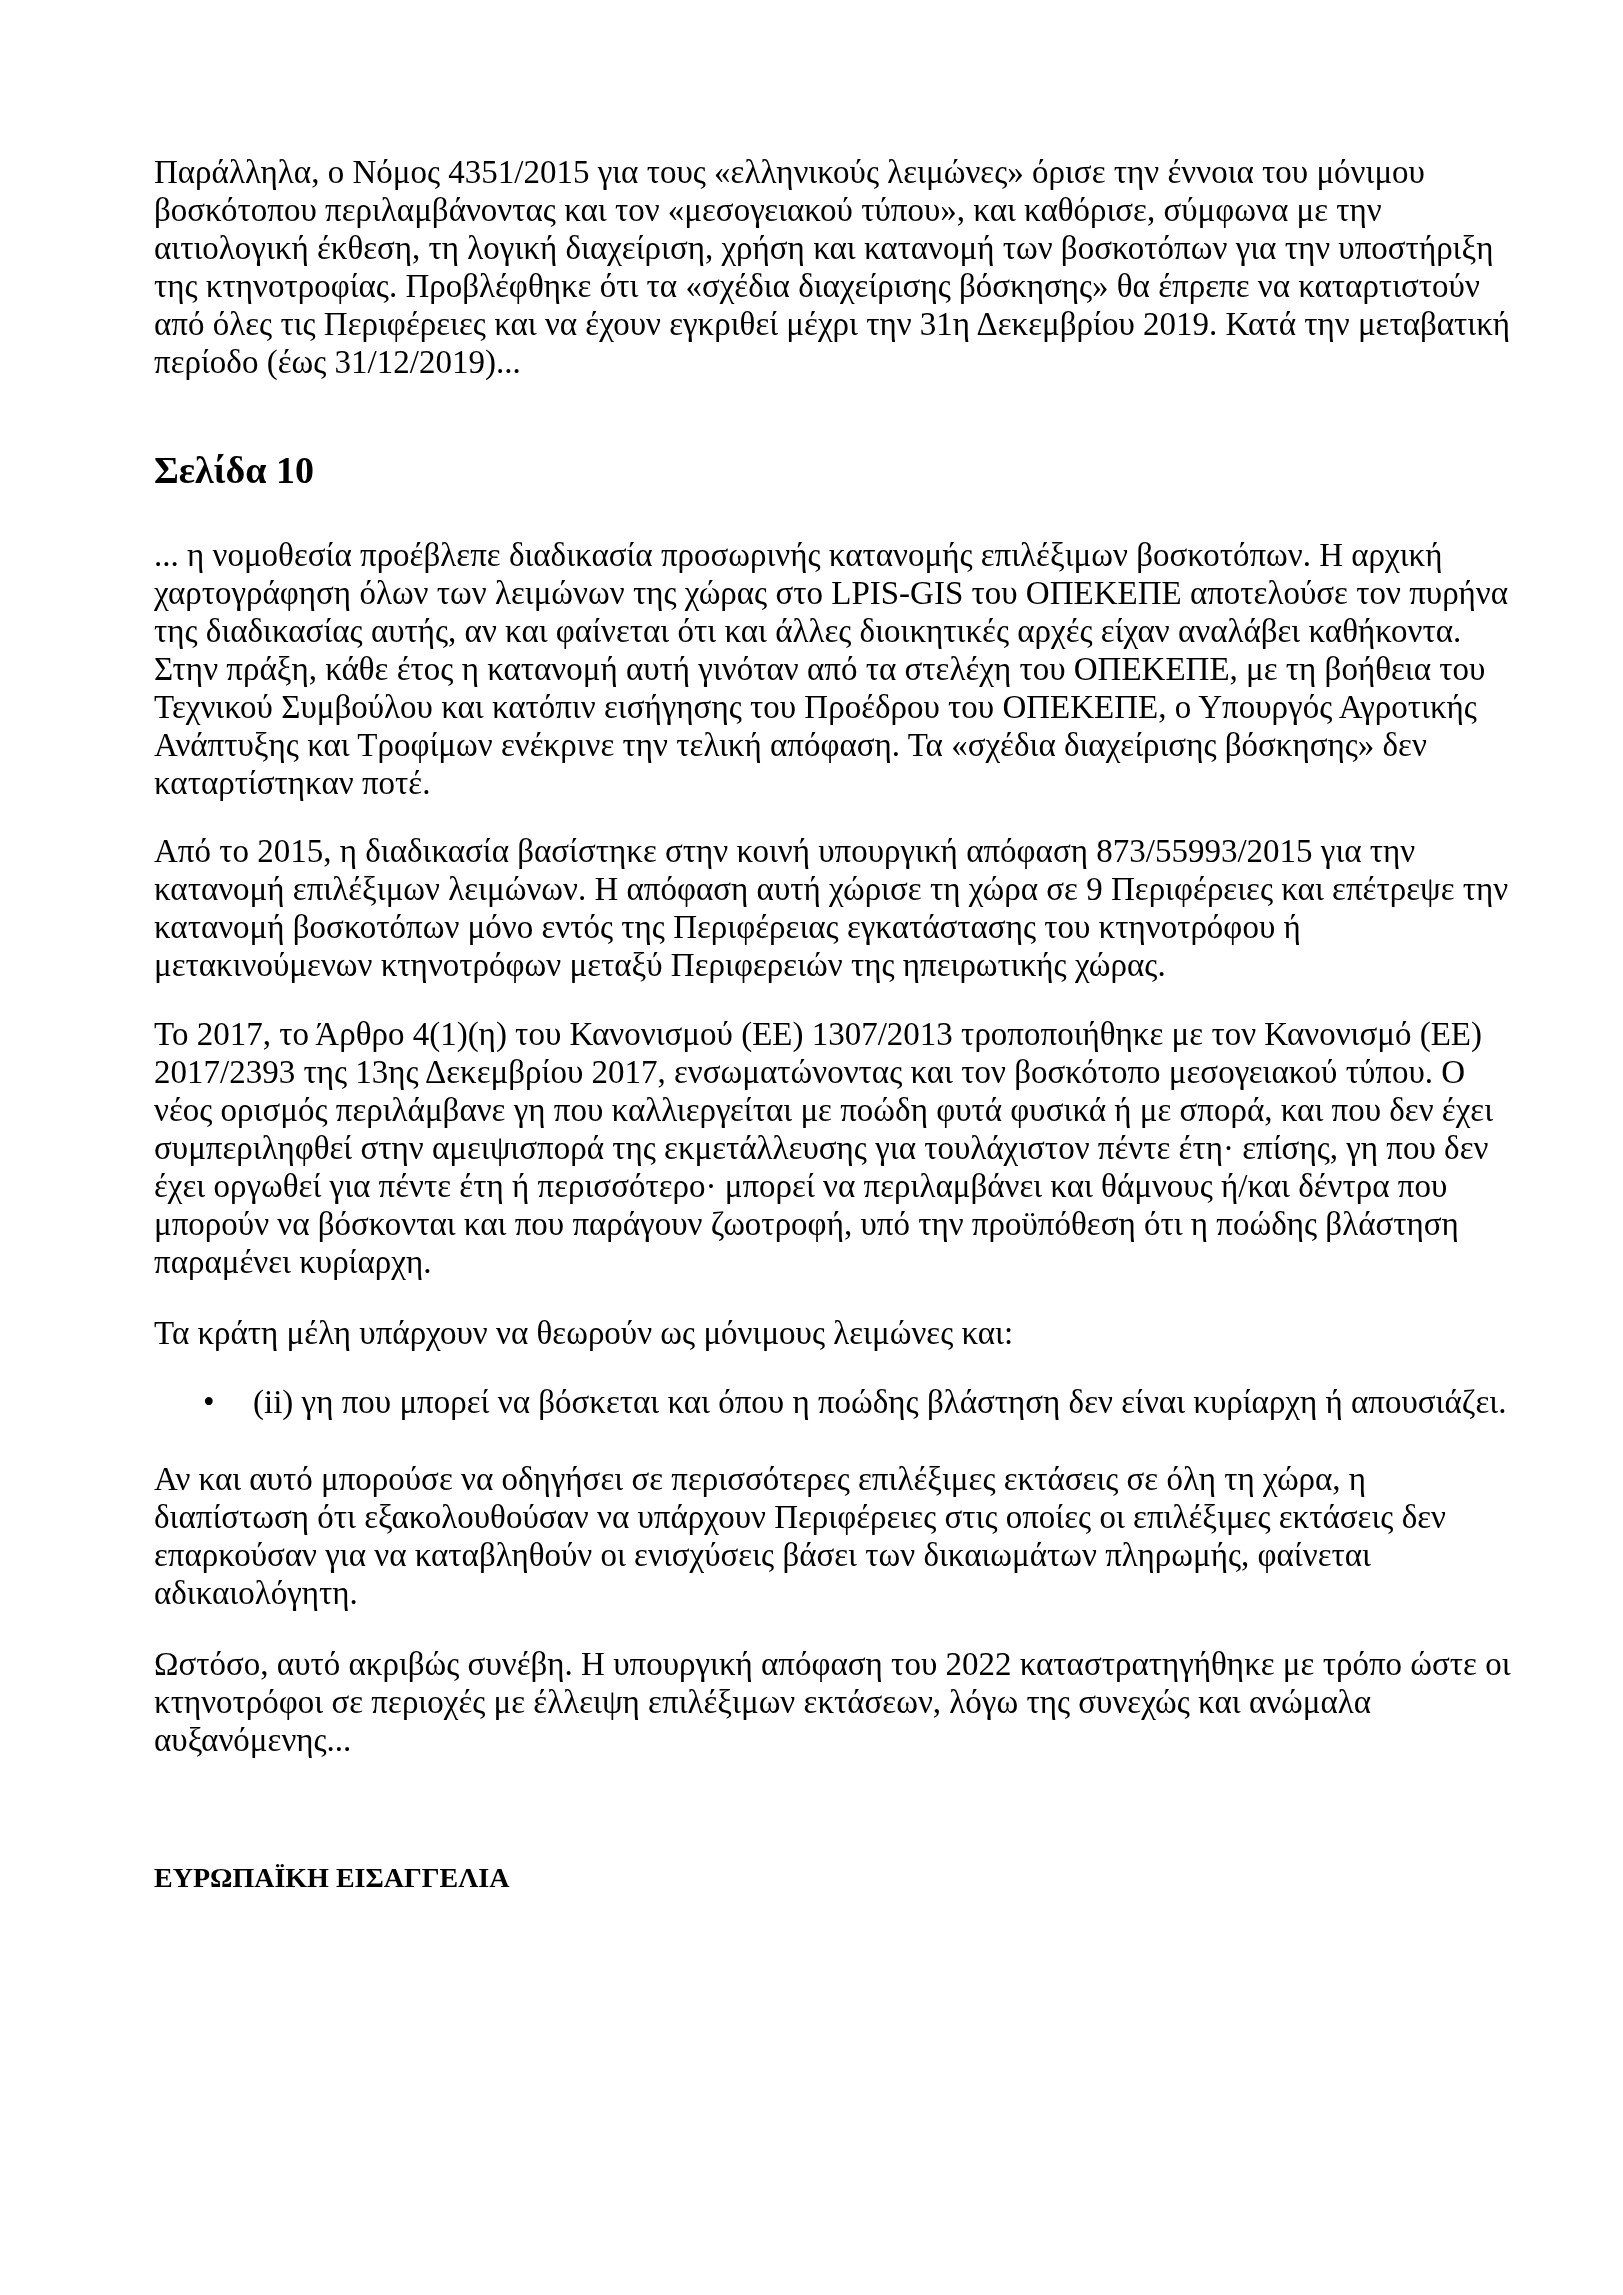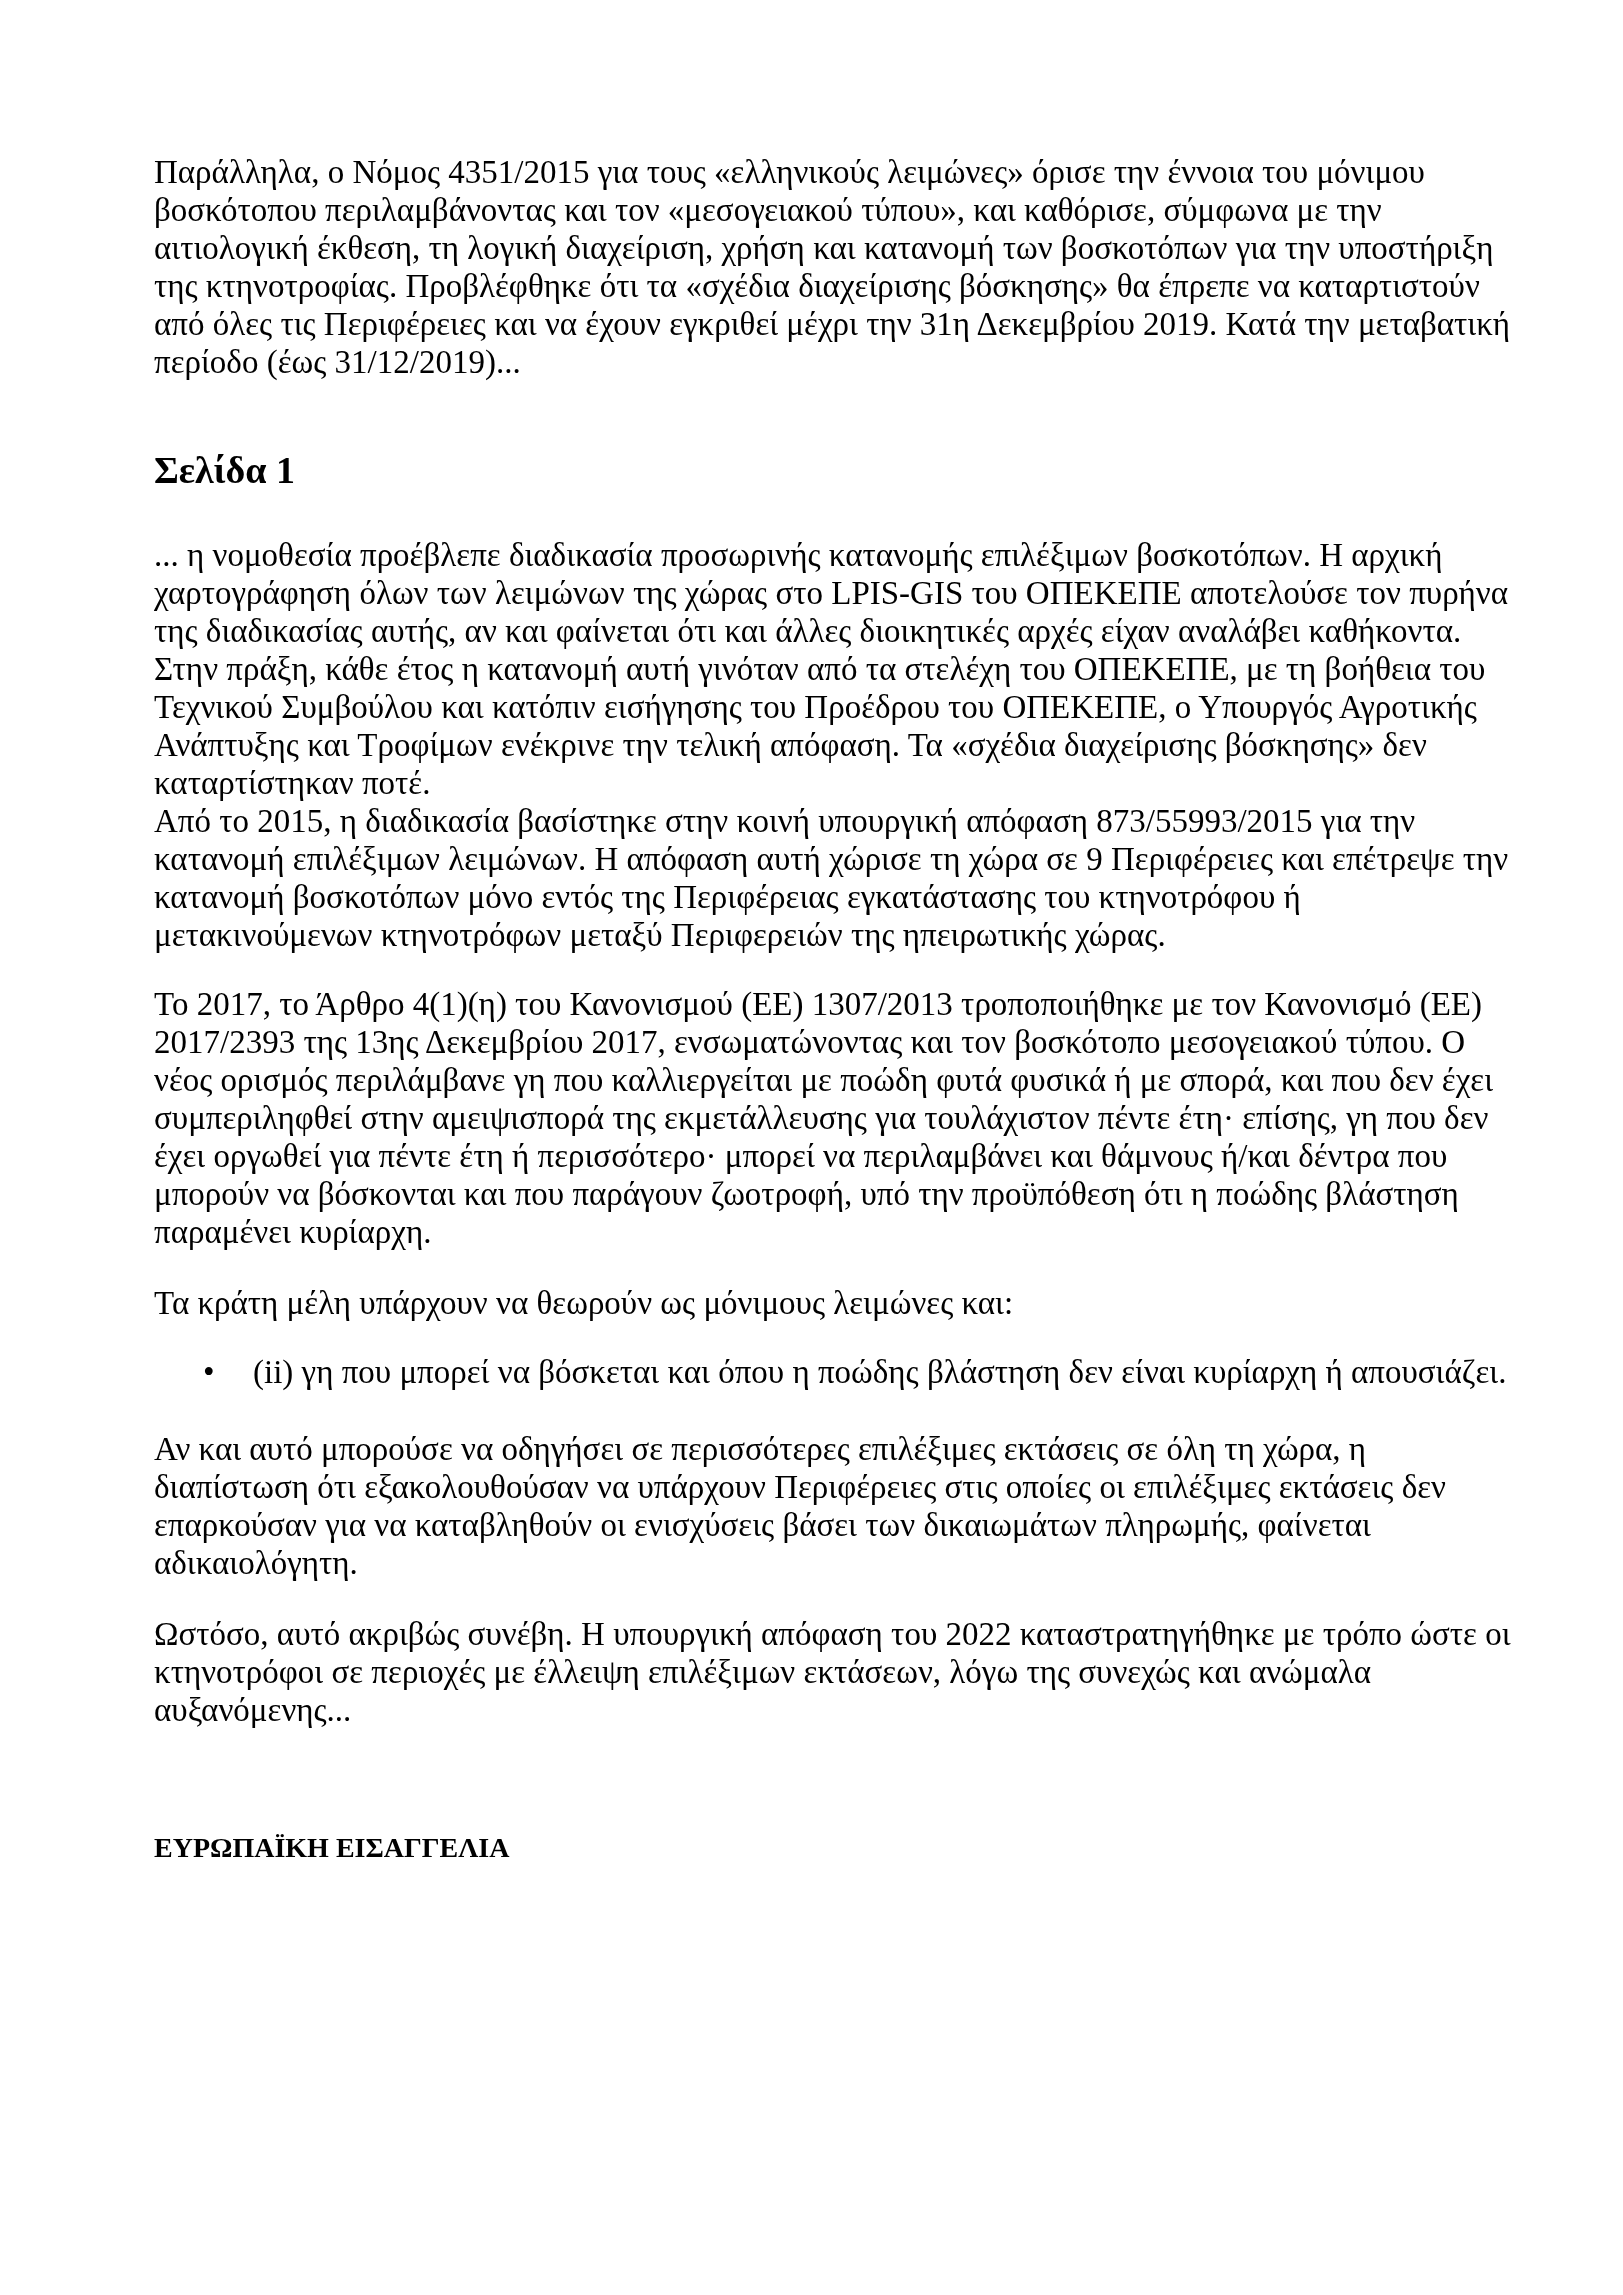--- a/index.html
+++ b/index.html
@@ -36,21 +36,21 @@
     margin: 67px 0 0 0;
   }
   .final-heading {
     font-size: 28px;
     line-height: 44px;
     font-weight: bold;
     margin: 97px 0 0 0;
     letter-spacing: 0;
   }
   .mt-p2 { margin-top: 44px; }
-  .mt-p3 { }
+  .mt-p3 { margin-top: 30px; }
   .mt-p4 { margin-top: 31px; }
   .mt-p5 { margin-top: 33px; }
   ul.bullet-list {
     list-style: none;
     margin: 31px 0 0 0;
     padding: 0;
   }
   ul.bullet-list li {
     position: relative;
     padding-left: 99px;
@@ -72,21 +72,21 @@
   .mt-p6 { margin-top: 39px; }
   .mt-p7 { margin-top: 33px; }
 </style>
 </head>
 <body>
 
 <div class="page">
 
   <p class="body-text">Παράλληλα, ο Νόμος 4351/2015 για τους «ελληνικούς λειμώνες» όρισε την έννοια του μόνιμου βοσκότοπου περιλαμβάνοντας και τον «μεσογειακού τύπου», και καθόρισε, σύμφωνα με την αιτιολογική έκθεση, τη λογική διαχείριση, χρήση και κατανομή των βοσκοτόπων για την υποστήριξη της κτηνοτροφίας. Προβλέφθηκε ότι τα «σχέδια διαχείρισης βόσκησης» θα έπρεπε να καταρτιστούν από όλες τις Περιφέρειες και να έχουν εγκριθεί μέχρι την 31η Δεκεμβρίου 2019. Κατά την μεταβατική περίοδο (έως 31/12/2019)...</p>
 
-  <h2 class="section-heading">Σελίδα 1</h2>
+  <h2 class="section-heading">Σελίδα 10</h2>
 
   <p class="body-text mt-p2">... η νομοθεσία προέβλεπε διαδικασία προσωρινής κατανομής επιλέξιμων βοσκοτόπων. Η αρχική χαρτογράφηση όλων των λειμώνων της χώρας στο LPIS-GIS του ΟΠΕΚΕΠΕ αποτελούσε τον πυρήνα της διαδικασίας αυτής, αν και φαίνεται ότι και άλλες διοικητικές αρχές είχαν αναλάβει καθήκοντα. Στην πράξη, κάθε έτος η κατανομή αυτή γινόταν από τα στελέχη του ΟΠΕΚΕΠΕ, με τη βοήθεια του Τεχνικού Συμβούλου και κατόπιν εισήγησης του Προέδρου του ΟΠΕΚΕΠΕ, ο Υπουργός Αγροτικής Ανάπτυξης και Τροφίμων ενέκρινε την τελική απόφαση. Τα «σχέδια διαχείρισης βόσκησης» δεν καταρτίστηκαν ποτέ.</p>
 
   <p class="body-text mt-p3">Από το 2015, η διαδικασία βασίστηκε στην κοινή υπουργική απόφαση 873/55993/2015 για την κατανομή επιλέξιμων λειμώνων. Η απόφαση αυτή χώρισε τη χώρα σε 9 Περιφέρειες και επέτρεψε την κατανομή βοσκοτόπων μόνο εντός της Περιφέρειας εγκατάστασης του κτηνοτρόφου ή μετακινούμενων κτηνοτρόφων μεταξύ Περιφερειών της ηπειρωτικής χώρας.</p>
 
   <p class="body-text mt-p4">Το 2017, το Άρθρο 4(1)(η) του Κανονισμού (ΕΕ) 1307/2013 τροποποιήθηκε με τον Κανονισμό (ΕΕ) 2017/2393 της 13ης Δεκεμβρίου 2017, ενσωματώνοντας και τον βοσκότοπο μεσογειακού τύπου. Ο νέος ορισμός περιλάμβανε γη που καλλιεργείται με ποώδη φυτά φυσικά ή με σπορά, και που δεν έχει συμπεριληφθεί στην αμειψισπορά της εκμετάλλευσης για τουλάχιστον πέντε έτη· επίσης, γη που δεν έχει οργωθεί για πέντε έτη ή περισσότερο· μπορεί να περιλαμβάνει και θάμνους ή/και δέντρα που μπορούν να βόσκονται και που παράγουν ζωοτροφή, υπό την προϋπόθεση ότι η ποώδης βλάστηση παραμένει κυρίαρχη.</p>
 
   <p class="body-text mt-p5">Τα κράτη μέλη υπάρχουν να θεωρούν ως μόνιμους λειμώνες και:</p>
 
   <ul class="bullet-list">

